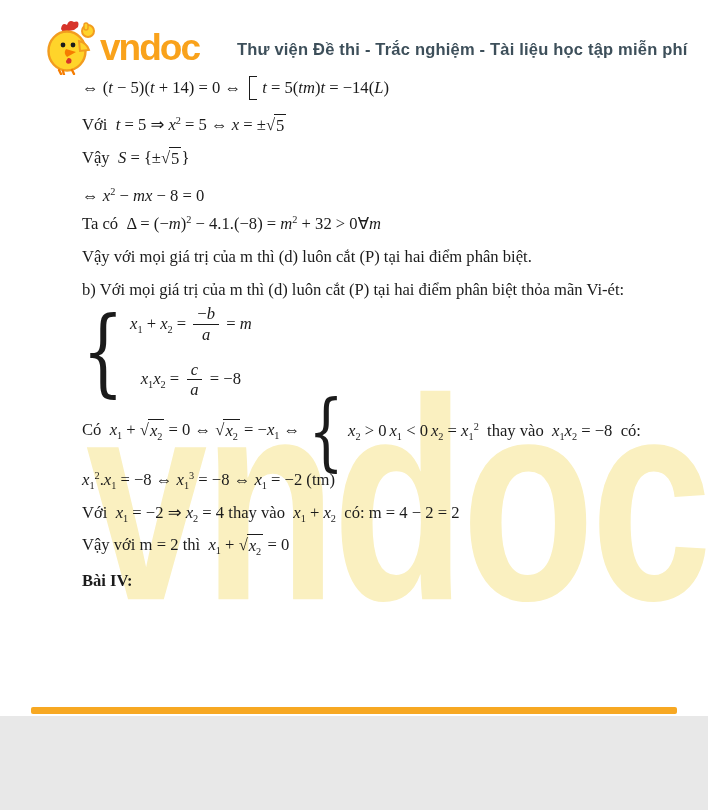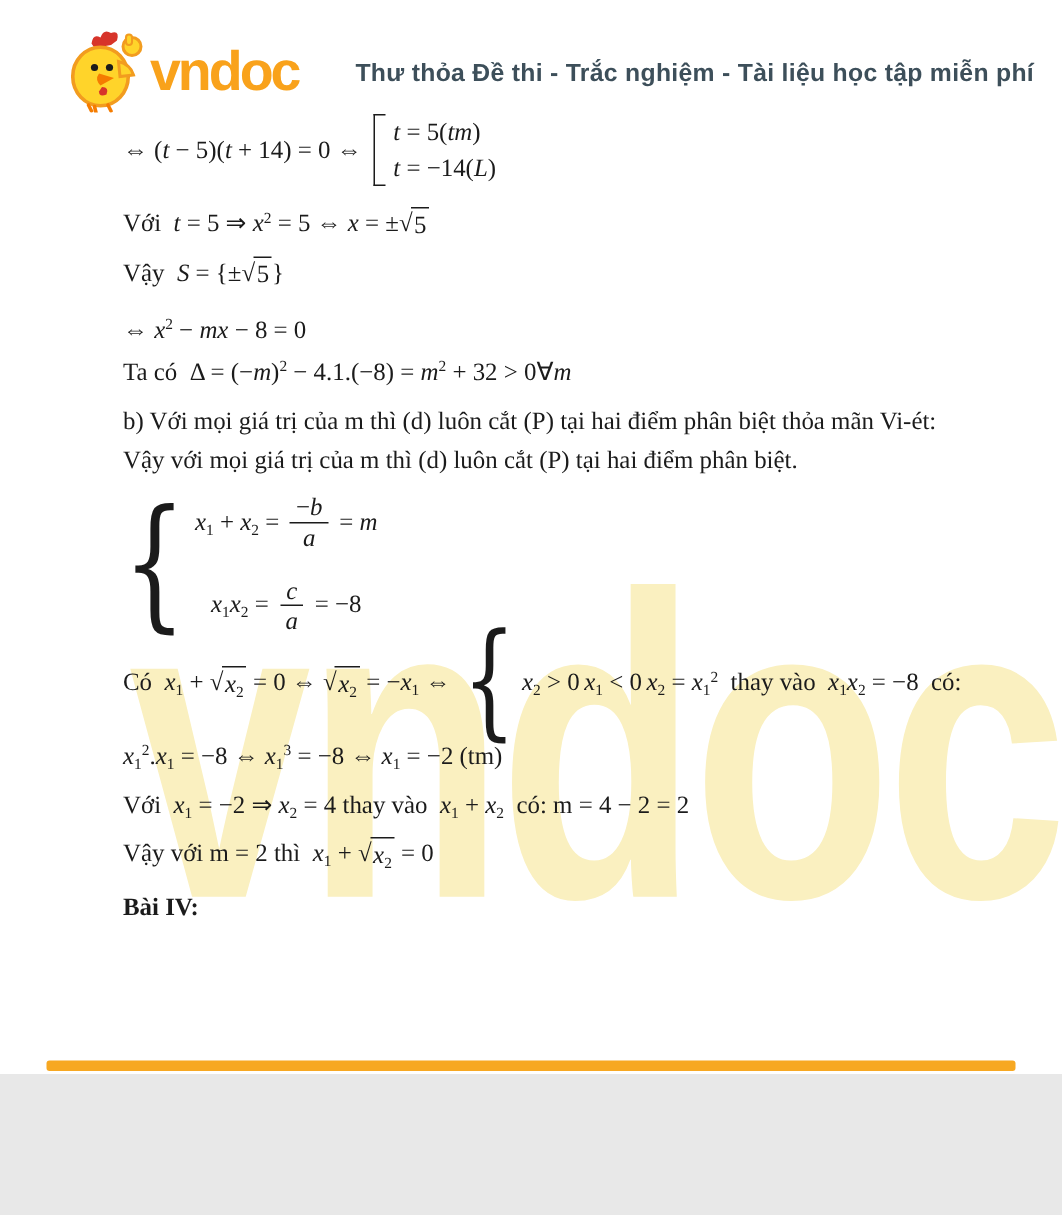--- a/index.html
+++ b/index.html
@@ -35,21 +35,21 @@
   sup{font-size:0.62em;vertical-align:0.55em;line-height:0;}
   .sqrt{display:inline-flex;align-items:stretch;white-space:pre;}
   .sqrt-sign{margin-right:-1px;}
   .radicand{border-top:1.3px solid #1b1b1b;padding:0 2px 0 2px;}
   .mline{display:flex;align-items:center;}
   
   .sqb{
     align-self:stretch;width:7px;margin:0 5px 0 4px;
     border-left:1.8px solid #1b1b1b;border-top:1.8px solid #1b1b1b;border-bottom:1.8px solid #1b1b1b;
   }
-  .case-rows{display:flex;flex-direction:column;}
+  .case-rows{display:flex;}
   .case-rows .line{line-height:1.45;}
   
   .brace{display:inline-block;font-family:"DejaVu Serif",serif;font-weight:normal;line-height:1;}
   .brace::before{content:"{";}
   .brace-viet{font-size:66px;transform:scaleY(1.45);margin-right:6px;}
   .brace-co{font-size:56px;transform:scaleY(1.5);margin:0 4px;}
   
   .frac{display:inline-flex;flex-direction:column;align-items:center;vertical-align:middle;line-height:1.15;margin:0 3px;}
   .frac .num{padding:0 4px;border-bottom:1.3px solid #1b1b1b;}
   .frac .den{padding:0 4px;}
@@ -80,42 +80,42 @@
           <path d="M35 22 q8 2 10 9 l-9 1 Z" fill="#FFD42A" stroke="#F29C1F" stroke-width="2"></path>
           <circle cx="19" cy="26" r="2.4" fill="#1b1b1b"></circle>
           <circle cx="29" cy="26" r="2.4" fill="#1b1b1b"></circle>
           <path d="M22 30 l10 3 l-9 5 q-4-4-1-8 Z" fill="#F57C00"></path>
           <path d="M24 39 q5 0 3 5 q-5 2-5-2 Z" fill="#D7342A"></path>
           <path d="M15 51 l2 4 M19 52 l1 4 M28 51 l2 4" stroke="#F57C00" stroke-width="2.4" stroke-linecap="round"></path>
         </svg>
       </span>
       <span class="wordmark" style="color: rgb(249, 162, 27);">vndoc</span>
     </div>
-    <div class="tagline" style="color: rgb(61, 79, 90);">Thư thỏa Đề thi - Trắc nghiệm - Tài liệu học tập miễn phí</div>
+    <div class="tagline" style="color: rgb(61, 79, 90);">Thư viện Đề thi - Trắc nghiệm - Tài liệu học tập miễn phí</div>
   </div>
 
   <div class="watermark" style="color: rgb(250, 240, 192);">vndoc</div>
 
   <div class="content">
 
     <div class="line mline mb14">
       <span>⇔ (<span class="it">t</span> − 5)(<span class="it">t</span> + 14) = 0 ⇔ </span>
       <span class="sqb"></span>
       <span class="case-rows">
         <span class="line"><span class="it">t</span> = 5(<span class="it">tm</span>)</span>
         <span class="line"><span class="it">t</span> = −14(<span class="it">L</span>)</span>
       </span>
     </div>
 
     <div class="line mb10">Với  <span class="it">t</span> = 5 ⇒ <span class="it">x</span><sup>2</sup> = 5 ⇔ <span class="it">x</span> = ±<span class="sqrt"><span class="sqrt-sign">√</span><span class="radicand">5</span></span></div>
     <div class="line mb16">Vậy  <span class="it">S</span> = {±<span class="sqrt"><span class="sqrt-sign">√</span><span class="radicand">5</span></span>}</div>
     <div class="line mb6">⇔ <span class="it">x</span><sup>2</sup> − <span class="it">mx</span> − 8 = 0</div>
     <div class="line mb12">Ta có  Δ = (−<span class="it">m</span>)<sup>2</sup> − 4.1.(−8) = <span class="it">m</span><sup>2</sup> + 32 &gt; 0∀<span class="it">m</span></div>
+    <div class="line mb11">Vậy với mọi giá trị của m thì (d) luôn cắt (P) tại hai điểm phân biệt.</div>
     <div class="line mb4">b) Với mọi giá trị của m thì (d) luôn cắt (P) tại hai điểm phân biệt thỏa mãn Vi-ét:</div>
-    <div class="line mb11">Vậy với mọi giá trị của m thì (d) luôn cắt (P) tại hai điểm phân biệt.</div>
 
     <div class="line mline mb4">
       <span class="brace brace-viet"></span>
       <span class="viet-rows">
         <span class="mrow">
           <span><span class="it">x</span><sub>1</sub> + <span class="it">x</span><sub>2</sub> = </span>
           <span class="frac">
             <span class="num">−<span class="it">b</span></span>
             <span class="den"><span class="it">a</span></span>
           </span>

